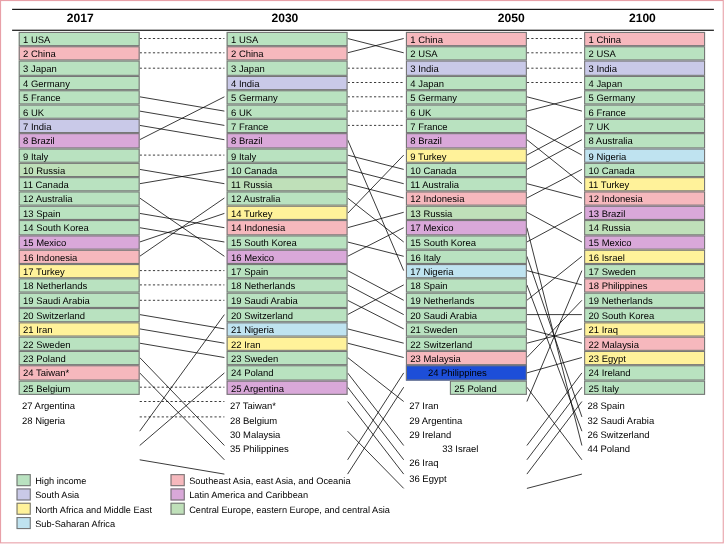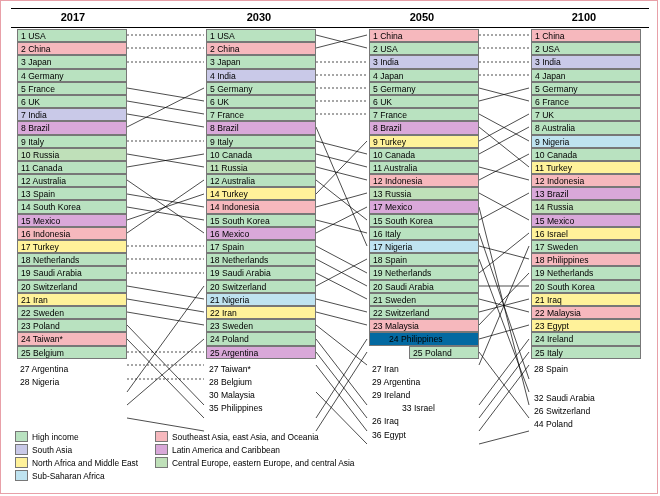--- a/index.html
+++ b/index.html
@@ -74,21 +74,21 @@
     height:1px;background:#000;
   }
 </style>
 </head>
 <body>
 
 <div id="frame">
 
   <div class="col-header" style="left:17px;top:10px;">2017</div>
   <div class="col-header" style="left:203px;top:10px;">2030</div>
-  <div class="col-header" style="left:366px;top:10px;">2050</div>
+  <div class="col-header" style="left:366px;top:10px;text-align:right;">2050</div>
   <div class="col-header" style="left:528px;top:10px;">2100</div>
 
   <div class="hdr-rule" style="left:10px;top:7px;width:638px;"></div>
   <div class="hdr-rule" style="left:10px;top:26px;width:638px;"></div>
 
   <svg class="links" viewBox="0 0 658 494">
     <g stroke="#000" stroke-width="0.7" fill="none">
 
       <line x1="126" y1="126" x2="203" y2="87"></line>
       <line x1="126" y1="87" x2="203" y2="100"></line>
@@ -263,21 +263,21 @@
       <div class="cell" style="background: rgb(217, 168, 217);">17 Mexico</div>
       <div class="cell" style="background: rgb(185, 226, 192);">15 South Korea</div>
       <div class="cell" style="background: rgb(185, 226, 192);">16 Italy</div>
       <div class="cell" style="background: rgb(191, 227, 240);">17 Nigeria</div>
       <div class="cell" style="background: rgb(185, 226, 192);">18 Spain</div>
       <div class="cell" style="background: rgb(185, 226, 192);">19 Netherlands</div>
       <div class="cell" style="background: rgb(185, 226, 192);">20 Saudi Arabia</div>
       <div class="cell" style="background: rgb(185, 226, 192);">21 Sweden</div>
       <div class="cell" style="background: rgb(185, 226, 192);">22 Switzerland</div>
       <div class="cell" style="background: rgb(246, 184, 189);">23 Malaysia</div>
-      <div class="cell" style="background: #0369a1; padding-left: 19px;">24 Philippines</div>
+      <div class="cell" style="background: #1d4ed8; padding-left: 19px;">24 Philippines</div>
       <div class="cell" style="background: rgb(185, 226, 192); margin-left: 40px;">25 Poland</div>
       <div class="cell plain" style="margin-top: 4px;">27 Iran</div>
       <div class="cell plain" style="margin-top: 0px;">29 Argentina</div>
       <div class="cell plain" style="margin-top: 0px;">29 Ireland</div>
       <div class="cell plain" style="margin-top: 0px; margin-left: 30px;">33 Israel</div>
       <div class="cell plain" style="margin-top: 0px;">26 Iraq</div>
       <div class="cell plain" style="margin-top: 0px;">36 Egypt</div>
     </div>
   <div class="col" style="left:530px;top:28px;">
       <div class="cell" style="background: rgb(246, 184, 189);">1 China</div>
@@ -299,21 +299,21 @@
       <div class="cell" style="background: rgb(185, 226, 192);">17 Sweden</div>
       <div class="cell" style="background: rgb(246, 184, 189);">18 Philippines</div>
       <div class="cell" style="background: rgb(185, 226, 192);">19 Netherlands</div>
       <div class="cell" style="background: rgb(185, 226, 192);">20 South Korea</div>
       <div class="cell" style="background: rgb(255, 242, 154);">21 Iraq</div>
       <div class="cell" style="background: rgb(246, 184, 189);">22 Malaysia</div>
       <div class="cell" style="background: rgb(255, 242, 154);">23 Egypt</div>
       <div class="cell" style="background: rgb(185, 226, 192);">24 Ireland</div>
       <div class="cell" style="background: rgb(185, 226, 192);">25 Italy</div>
       <div class="cell plain" style="margin-top: 4px;">28 Spain</div>
-      <div class="cell plain" style="margin-top: 16px;">32 Saudi Arabia</div>
+      <div class="cell plain" style="margin-top: 0px;">32 Saudi Arabia</div>
       <div class="cell plain" style="margin-top: 0px;">26 Switzerland</div>
       <div class="cell plain" style="margin-top: 0px;">44 Poland</div>
     </div>
 
   <div class="legend">
     <div class="legend-row">
       <div class="legend-col-a">
         <div class="legend-item">
           <span class="sw" style="background:#b9e2c0"></span>
           <span>High income</span>

